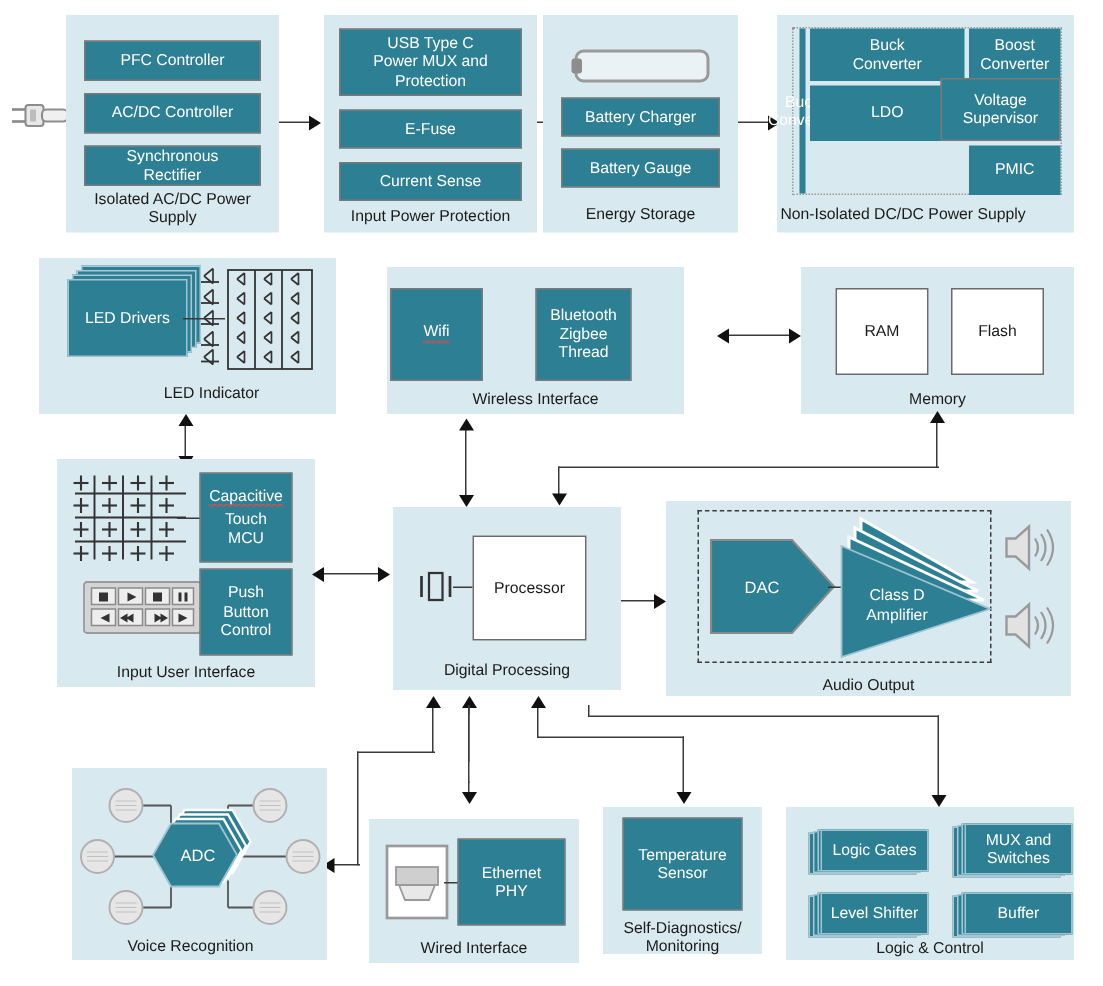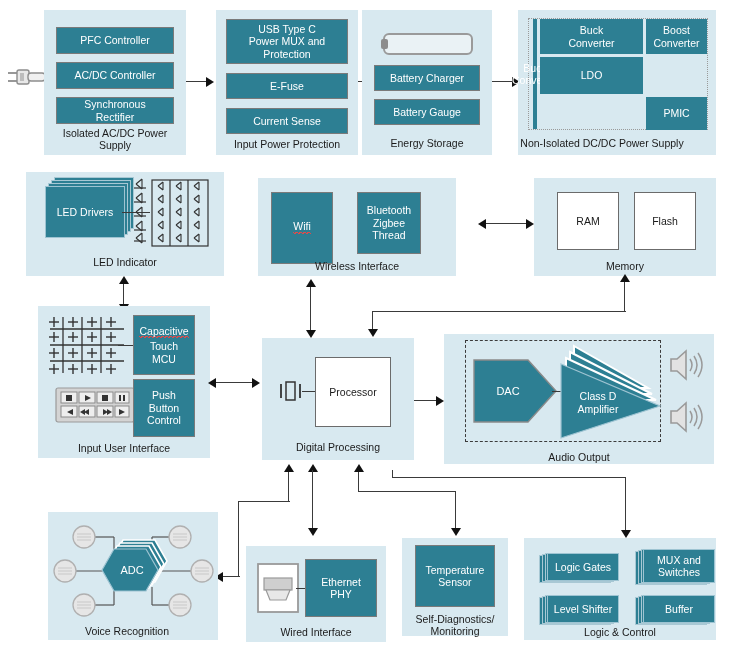--- a/index.html
+++ b/index.html
@@ -91,20 +91,22 @@
   <div class="panel" style="left:518px;top:10px;width:198px;height:145px;"></div>
 
   <div class="sq" style="left:528px;top:18px;width:180px;height:112px;border:1px dotted #9a9a9a;box-sizing:border-box;"></div>
   <div class="tbox nb" style="left:533px;top:19px;width:1px;height:110px;background:#2d7f93;">Buck
 Converter</div>
   <div class="tbox nb" style="left:540px;top:19px;width:103px;height:35px;">Buck
 Converter</div>
   <div class="tbox nb" style="left:646px;top:19px;width:61px;height:35px;">Boost
 Converter</div>
   <div class="tbox nb" style="left:540px;top:57px;width:103px;height:37px;">LDO</div>
+  <div class="tbox" style="left:627px;top:52px;width:80px;height:42px;">Voltage
+Supervisor</div>
   <div class="tbox nb" style="left:646px;top:97px;width:61px;height:33px;">PMIC</div>
   <div class="caption" style="left:518px;top:137px;width:168px;">Non-Isolated DC/DC Power Supply</div>
 
   <div class="panel" style="left:26px;top:172px;width:198px;height:104px;"></div>
   <div class="stack" style="left:45px;top:186px;width:80px;height:52px;">
     <div class="sh" style="left:9px;top:-9px;width:80px;height:52px;"></div>
     <div class="sh" style="left:6px;top:-6px;width:80px;height:52px;"></div>
     <div class="sh" style="left:3px;top:-3px;width:80px;height:52px;"></div>
     <div class="front">LED Drivers</div>
   </div>
@@ -178,28 +180,28 @@
           <path d="M0 0 l5 -4 M0 0 l5 4 M5 -4 l0 8" fill="none"></path>
         </g>
       <g transform="translate(64,47)">
           <path d="M0 0 l5 -4 M0 0 l5 4 M5 -4 l0 8" fill="none"></path>
         </g>
       <g transform="translate(64,60)">
           <path d="M0 0 l5 -4 M0 0 l5 4 M5 -4 l0 8" fill="none"></path>
         </g>
     </g>
   </svg>
-  <div class="caption" style="left:26px;top:256px;width:198px;">LED Indicator</div>
+  <div class="caption" style="left:42px;top:256px;width:198px;">LED Indicator</div>
 
   <div class="ln lnv" style="left:123px;top:282px;height:24px;"></div>
   <div class="ar ar-u" style="left:119px;top:276px;"></div>
   <div class="ar ar-d" style="left:119px;top:304px;"></div>
 
   <div class="panel" style="left:258px;top:178px;width:198px;height:98px;"></div>
-  <div class="tbox" style="left:271px;top:192px;width:62px;height:72px;">
+  <div class="tbox" style="left:260px;top:192px;width:62px;height:62px;">
     <span class="spell">Wifi</span>
   </div>
   <div class="tbox" style="left:357px;top:192px;width:64px;height:62px;">Bluetooth
 Zigbee
 Thread</div>
   <div class="caption" style="left:258px;top:260px;width:198px;">Wireless Interface</div>
 
   <div class="ln lnh" style="left:484px;top:223px;height:1.4px;width:44px;"></div>
   <div class="ar ar-l" style="left:478px;top:219px;"></div>
   <div class="ar ar-r" style="left:526px;top:219px;"></div>

